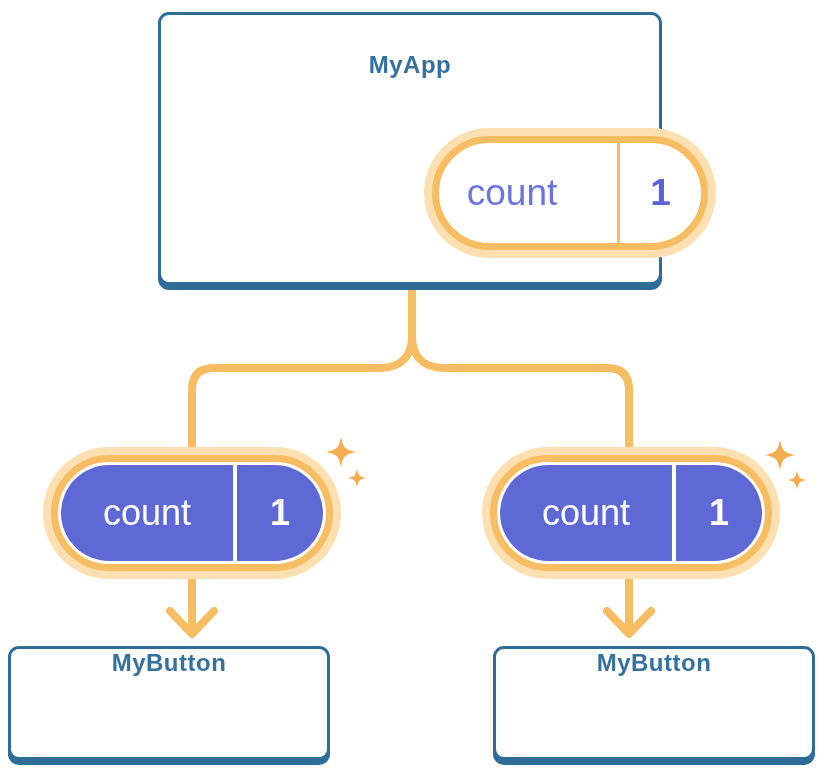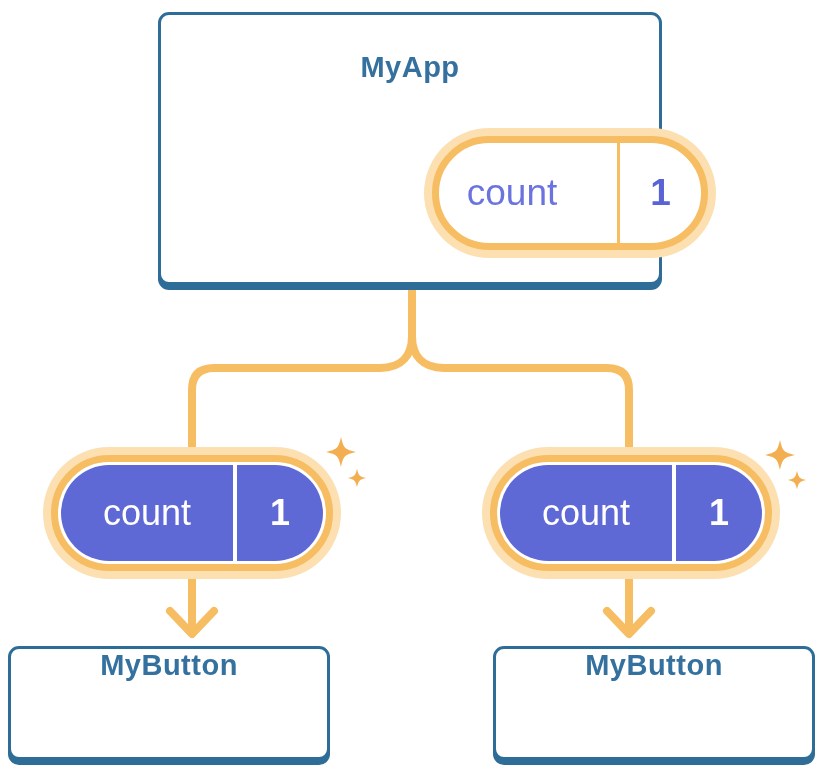--- a/index.html
+++ b/index.html
@@ -25,21 +25,21 @@
     background:var(--card_bg);
     border:3px solid var(--card_border);
     border-radius:11px;
     box-shadow:0 5px 0 var(--card_border);
   }
   .card-root { left:158px; top:12px; width:504px; height:273px; }
   .card-child { width:322px; height:114px; display:flex; justify-content:center; }
   .card-child-left  { left:8px;  top:646px; }
   .card-child-right { left:493px; top:646px; }
   .comp-title {
-    color:var(--text_blue); font-weight:700; font-size:29px; letter-spacing:0.5px;
+    color:var(--text_blue); font-weight:700; font-size:24px; letter-spacing:0.5px;
     text-align:center;
   }
   .root-title { position:absolute; left:0; right:0; top:36px; }
   
   .pill-halo {
     position:absolute; z-index:2;
     background:var(--halo); border-radius:999px; padding:8px;
   }
   .pill-ring {
     width:100%; height:100%;

